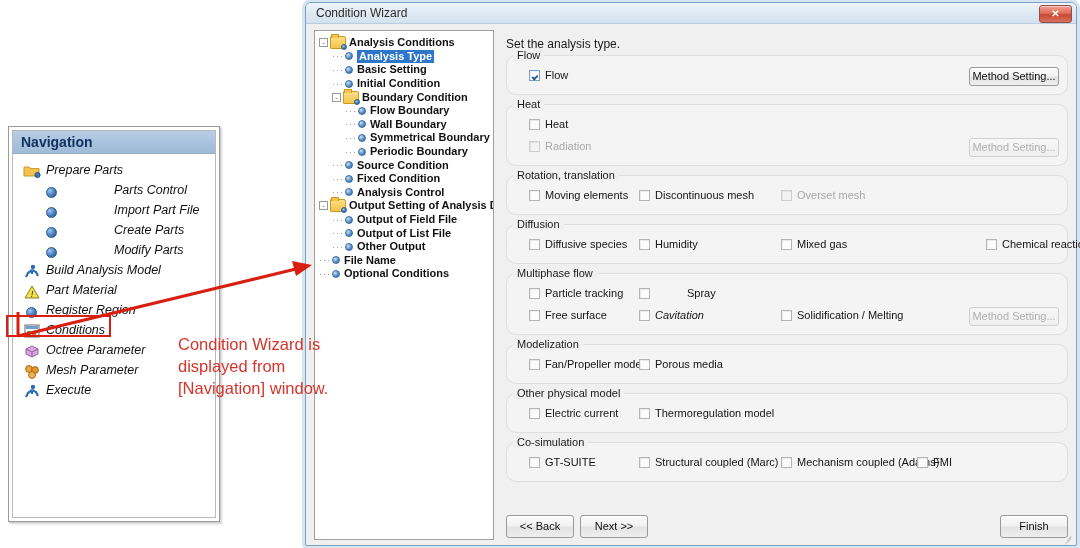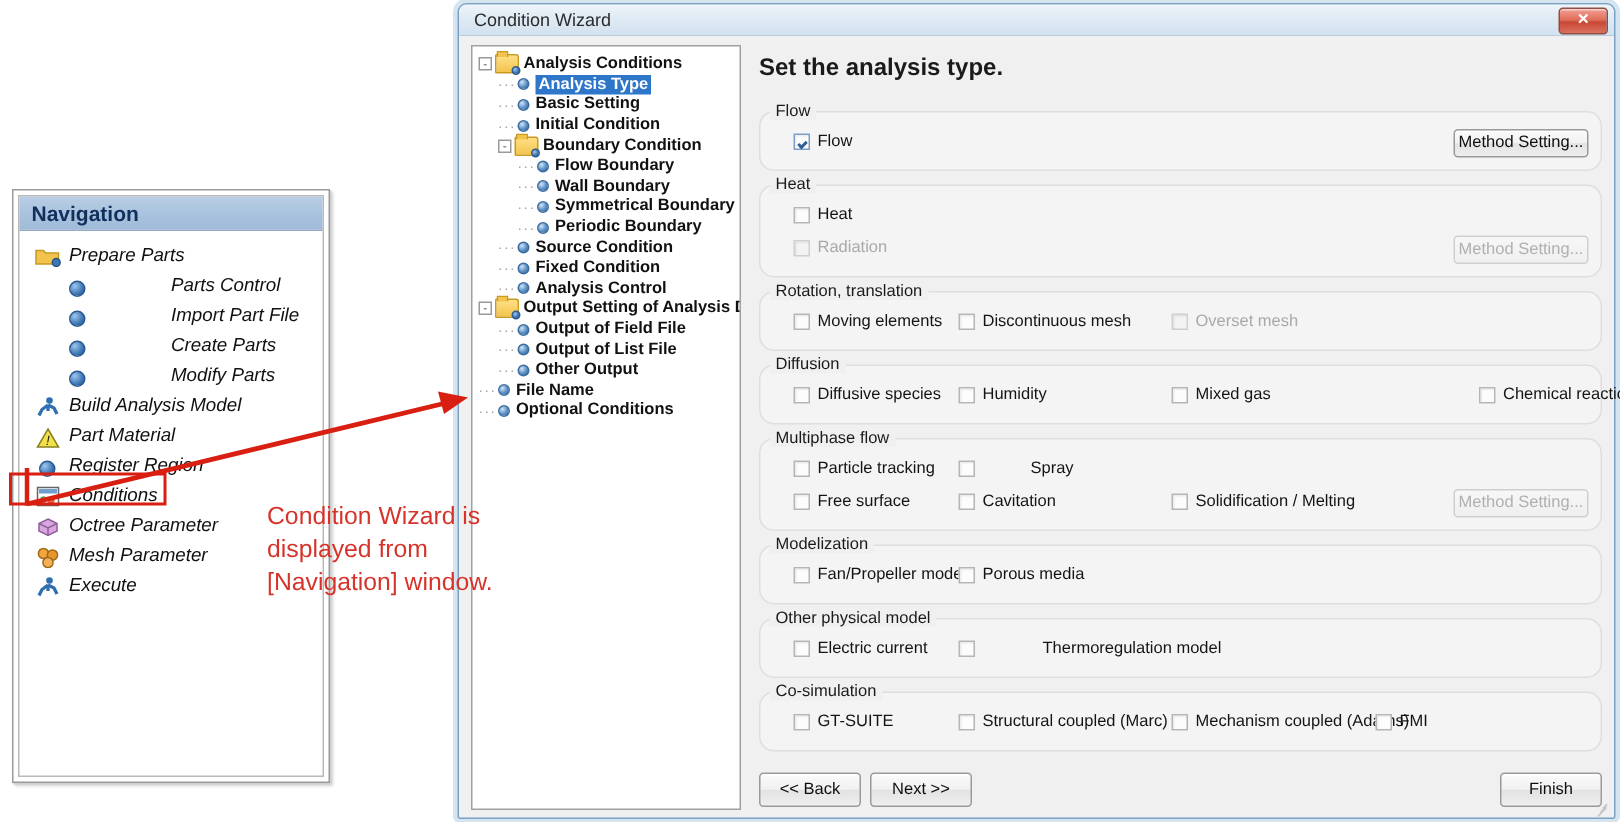--- a/index.html
+++ b/index.html
@@ -109,21 +109,21 @@
   }
   .tbullet{
     width:8px;height:8px;border-radius:50%;margin-right:4px;flex:0 0 8px;
     background:radial-gradient(circle at 32% 30%,#cfe4f7 0%,#5d90c4 55%,#2f6399 100%);
     border:1px solid #3a6da2;box-sizing:border-box;
   }
   .tlabel{font-size:11px;color:#111;line-height:13px;font-weight:bold;}
   .tnode.selected .tlabel{background:#2d76c9;color:#fff;padding:0 2px;}
   
   #content{position:absolute;left:196px;top:6px;right:8px;bottom:6px;}
-  #instruction{font-size:16px;color:#1a1a1a;margin:7px 0 19px 4px;font-weight:bold;}
+  #instruction{font-size:12px;color:#1a1a1a;margin:7px 0 4px 4px;}
   .group{
     position:relative;margin:0 0 9px 4px;background:#f4f4f4;
     border:1px solid #dedede;border-radius:10px;
   }
   .group>.gtitle{
     position:absolute;left:6px;top:-7px;background:#f0f0f0;padding:0 4px;
     font-size:11px;color:#1a1a1a;
   }
   .grow{display:flex;align-items:center;height:22px;padding-left:22px;position:relative;}
   .group .pad{height:8px;}
@@ -475,56 +475,56 @@
               <label class="cbitem" style="position: absolute; left: 132px; gap: 32px;">
                 <span class="cb"></span>
                 <span class="cbl">Spray</span>
               </label>
             </div>
             <div class="grow">
               <label class="cbitem" style="position: absolute; left: 22px;">
                 <span class="cb"></span>
                 <span class="cbl">Free surface</span>
               </label>
+              <label class="cbitem" style="position: absolute; left: 132px; font-style: italic;">
+                <span class="cb"></span>
+                <span class="cbl">Cavitation</span>
+              </label>
+              <label class="cbitem" style="position: absolute; left: 274px;">
+                <span class="cb"></span>
+                <span class="cbl">Solidification / Melting</span>
+              </label>
+              <div class="btn method-btn dis">Method Setting...</div>
+            </div>
+            <div class="pad"></div>
+          </div>
+          <div class="group">
+            <div class="gtitle">Modelization</div>
+            <div class="pad"></div>
+            <div class="grow">
+              <label class="cbitem" style="position: absolute; left: 22px;">
+                <span class="cb"></span>
+                <span class="cbl">Fan/Propeller model</span>
+              </label>
               <label class="cbitem" style="position: absolute; left: 132px;">
                 <span class="cb"></span>
-                <span class="cbl">Cavitation</span>
-              </label>
-              <label class="cbitem" style="position: absolute; left: 274px;">
-                <span class="cb"></span>
-                <span class="cbl">Solidification / Melting</span>
-              </label>
-              <div class="btn method-btn dis">Method Setting...</div>
-            </div>
-            <div class="pad"></div>
-          </div>
-          <div class="group">
-            <div class="gtitle">Modelization</div>
-            <div class="pad"></div>
-            <div class="grow">
-              <label class="cbitem" style="position: absolute; left: 22px;">
-                <span class="cb"></span>
-                <span class="cbl">Fan/Propeller model</span>
+                <span class="cbl">Porous media</span>
+              </label>
+            </div>
+            <div class="pad"></div>
+          </div>
+          <div class="group">
+            <div class="gtitle">Other physical model</div>
+            <div class="pad"></div>
+            <div class="grow">
+              <label class="cbitem" style="position: absolute; left: 22px;">
+                <span class="cb"></span>
+                <span class="cbl">Electric current</span>
               </label>
               <label class="cbitem" style="position: absolute; left: 132px;">
-                <span class="cb"></span>
-                <span class="cbl">Porous media</span>
-              </label>
-            </div>
-            <div class="pad"></div>
-          </div>
-          <div class="group">
-            <div class="gtitle">Other physical model</div>
-            <div class="pad"></div>
-            <div class="grow">
-              <label class="cbitem" style="position: absolute; left: 22px;">
-                <span class="cb"></span>
-                <span class="cbl">Electric current</span>
-              </label>
-              <label class="cbitem" style="position: absolute; left: 132px; gap: 40px;">
                 <span class="cb"></span>
                 <span class="cbl">Thermoregulation model</span>
               </label>
             </div>
             <div class="pad"></div>
           </div>
           <div class="group">
             <div class="gtitle">Co-simulation</div>
             <div class="pad"></div>
             <div class="grow">

